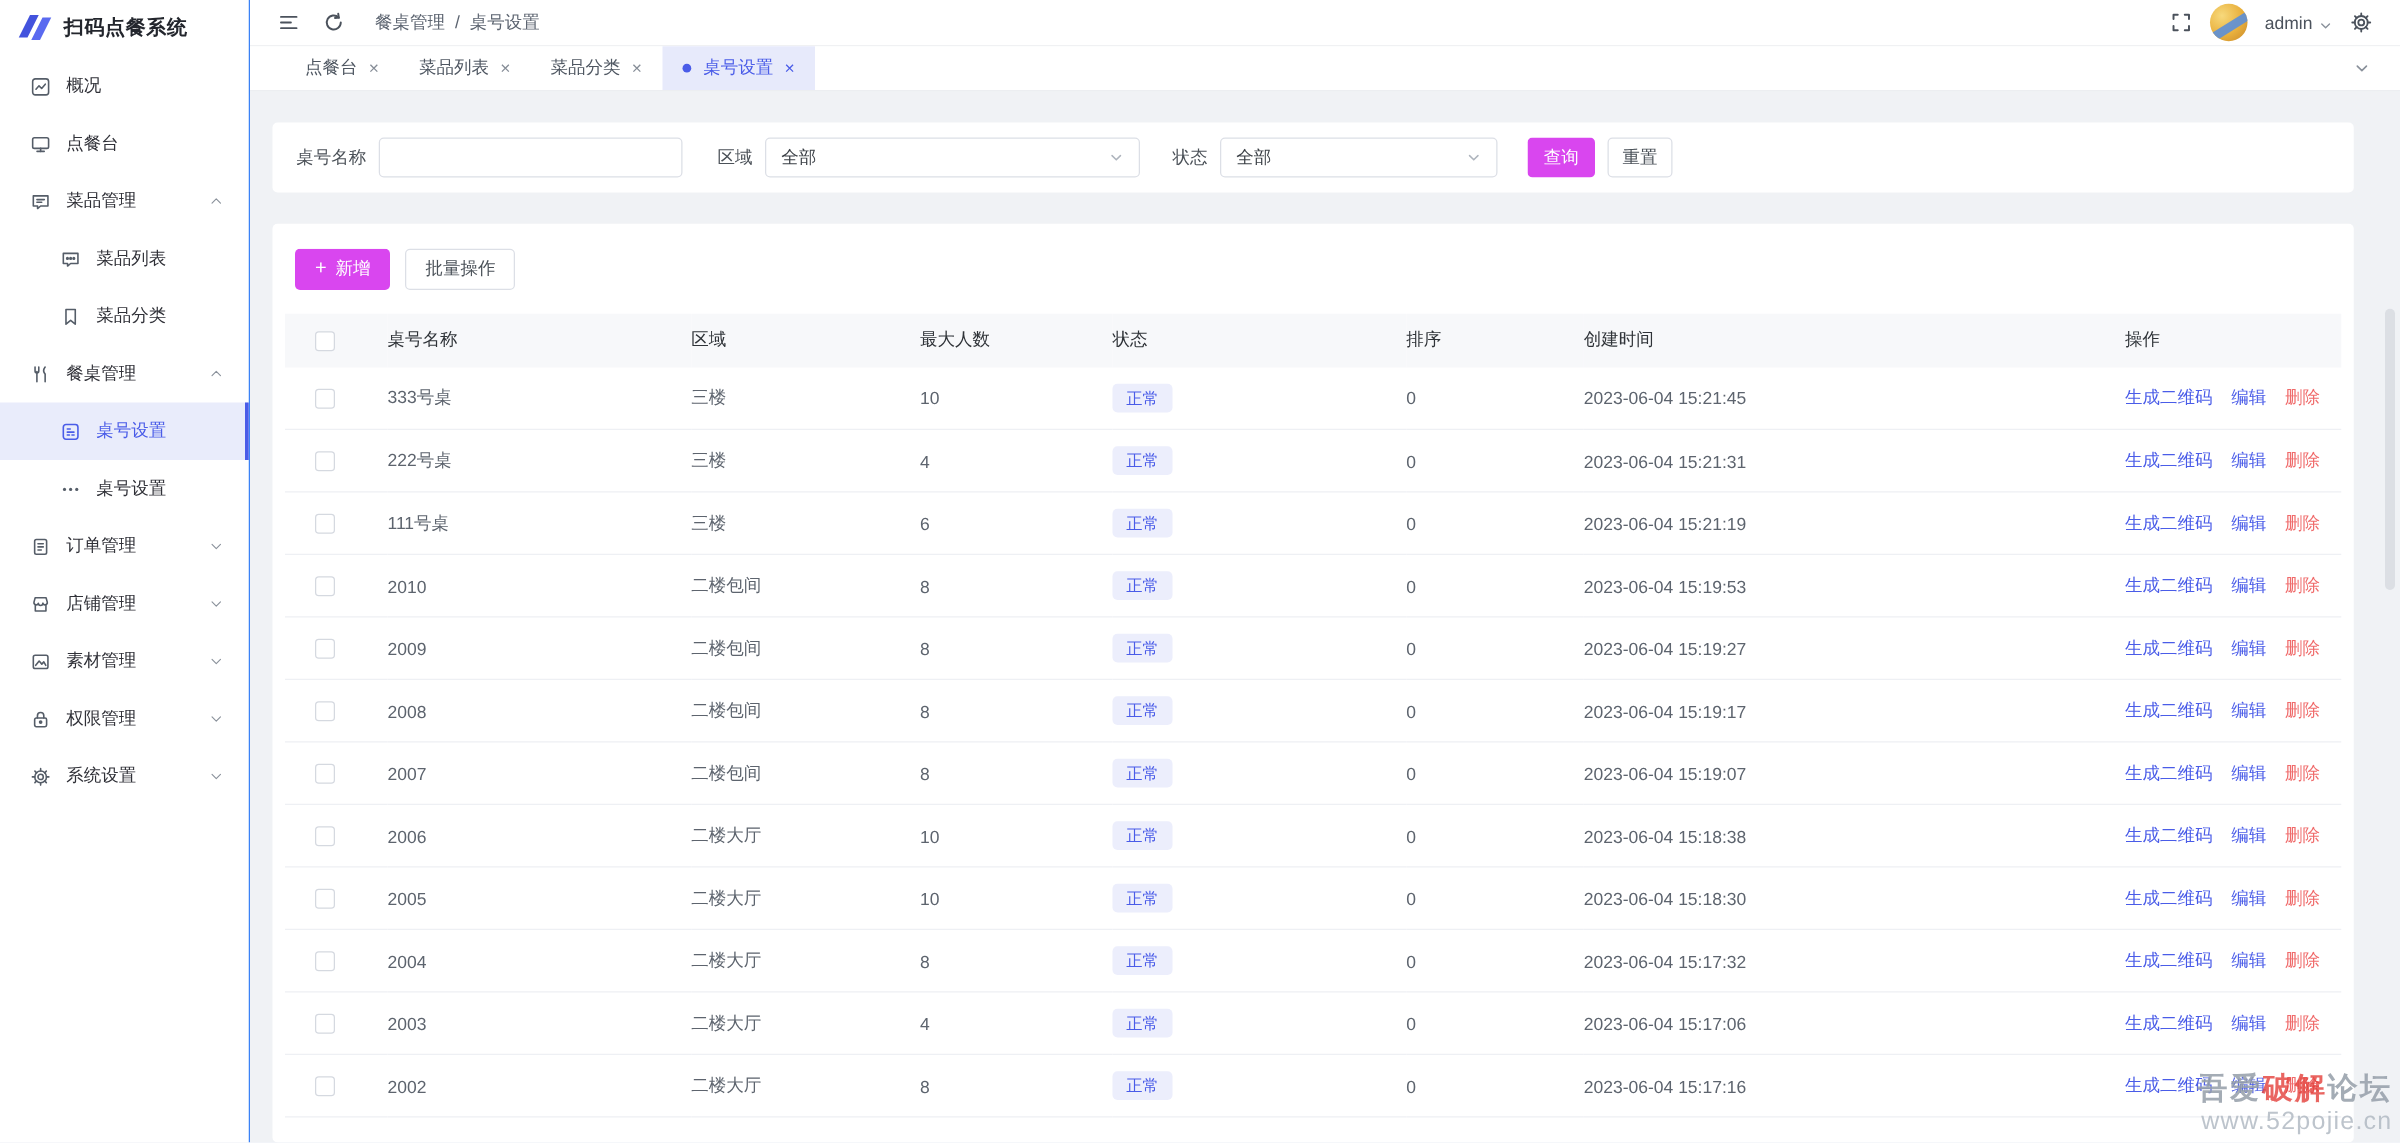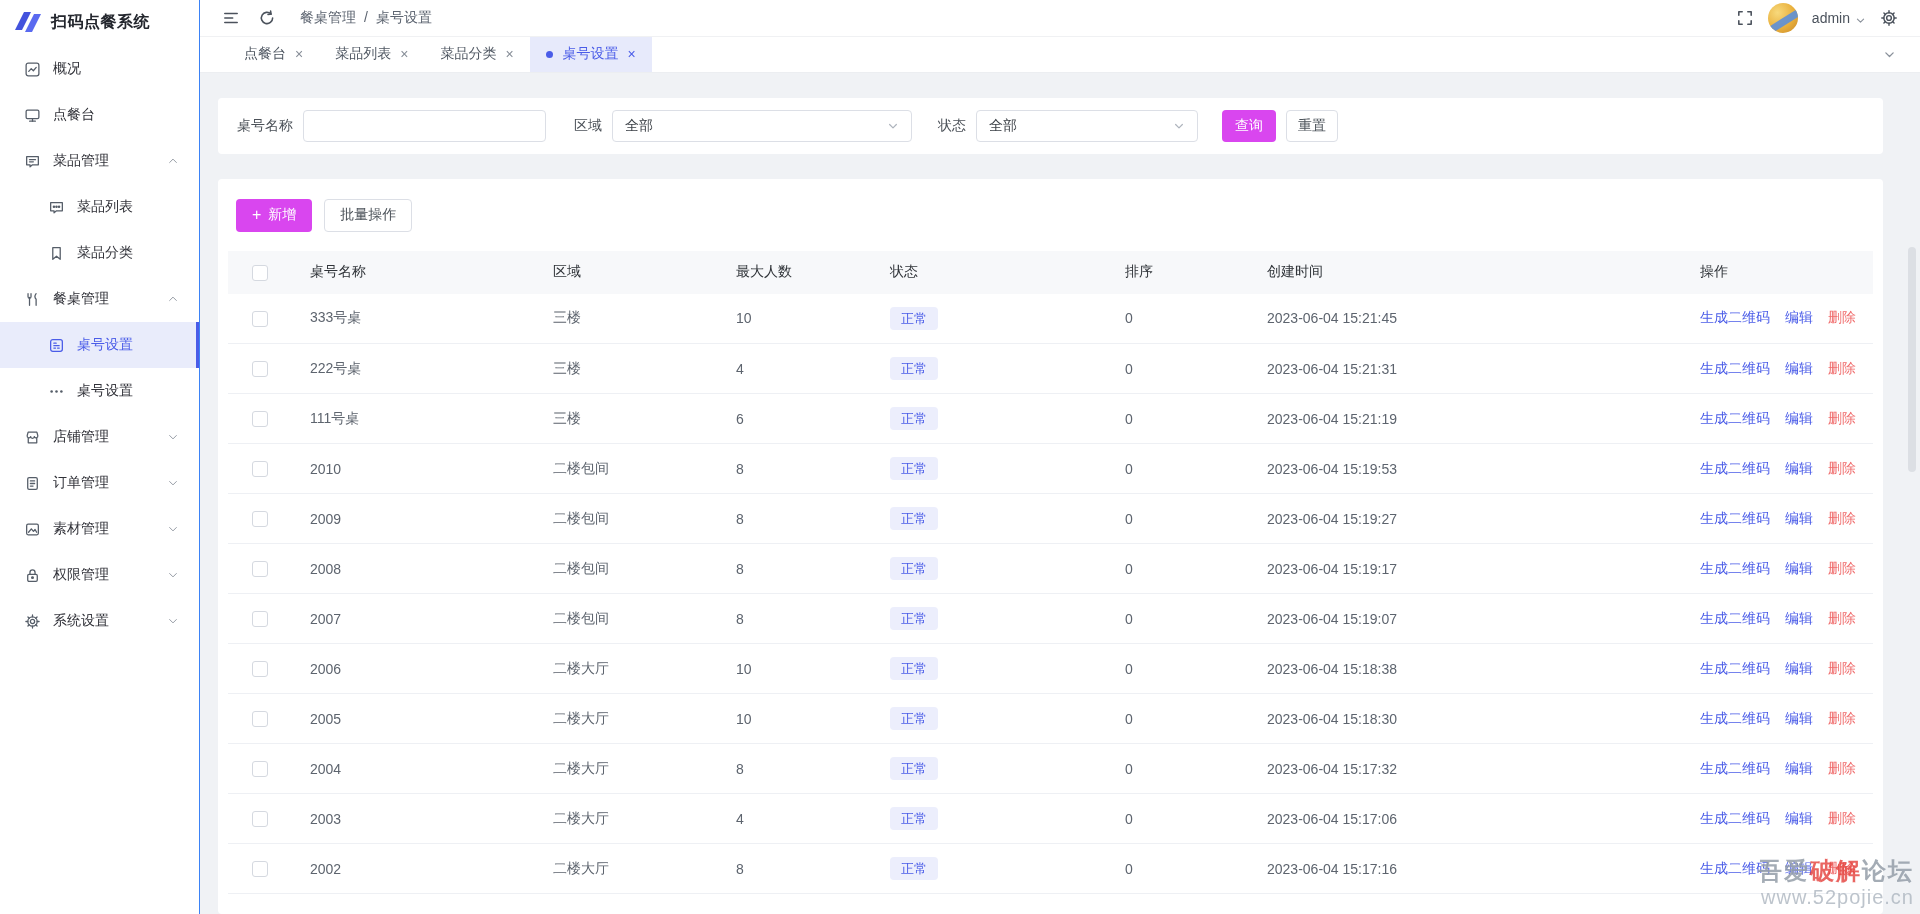--- a/index.html
+++ b/index.html
@@ -195,41 +195,41 @@
             <circle cx="3.4" cy="8" r="1.2" fill="currentColor"></circle>
             <circle cx="8" cy="8" r="1.2" fill="currentColor"></circle>
             <circle cx="12.6" cy="8" r="1.2" fill="currentColor"></circle>
           </svg>
         </span>
         <span class="mi-label">桌号设置</span>
       </div>
       <div class="menu-item">
         <span class="mi-icon">
           <svg viewBox="0 0 16 16" fill="none" stroke="currentColor" stroke-width="1.2" stroke-linecap="round" stroke-linejoin="round">
-            <path d="M3 6.3 3.9 3h8.2L13 6.3a1.7 1.7 0 0 1-3.3.8 1.7 1.7 0 0 1-3.4 0A1.7 1.7 0 0 1 3 6.3z"></path>
-            <path d="M4 8.6v4.4h8V8.6"></path>
-          </svg>
-        </span>
-        <span class="mi-label">店铺管理</span>
-        <span class="mi-chevron">
-          <svg viewBox="0 0 16 16" fill="none" stroke="currentColor" stroke-width="1.2" stroke-linecap="round" stroke-linejoin="round">
-            <polyline points="3.5,6 8,10.5 12.5,6"></polyline>
-          </svg>
-        </span>
-      </div>
-      <div class="menu-item">
-        <span class="mi-icon">
-          <svg viewBox="0 0 16 16" fill="none" stroke="currentColor" stroke-width="1.2" stroke-linecap="round" stroke-linejoin="round">
             <rect x="3.5" y="2.5" width="9" height="11" rx="1.3"></rect>
             <line x1="6" y1="5.6" x2="10" y2="5.6"></line>
             <line x1="6" y1="8" x2="10" y2="8"></line>
             <line x1="6" y1="10.4" x2="8.5" y2="10.4"></line>
           </svg>
         </span>
         <span class="mi-label">订单管理</span>
+        <span class="mi-chevron">
+          <svg viewBox="0 0 16 16" fill="none" stroke="currentColor" stroke-width="1.2" stroke-linecap="round" stroke-linejoin="round">
+            <polyline points="3.5,6 8,10.5 12.5,6"></polyline>
+          </svg>
+        </span>
+      </div>
+      <div class="menu-item">
+        <span class="mi-icon">
+          <svg viewBox="0 0 16 16" fill="none" stroke="currentColor" stroke-width="1.2" stroke-linecap="round" stroke-linejoin="round">
+            <path d="M3 6.3 3.9 3h8.2L13 6.3a1.7 1.7 0 0 1-3.3.8 1.7 1.7 0 0 1-3.4 0A1.7 1.7 0 0 1 3 6.3z"></path>
+            <path d="M4 8.6v4.4h8V8.6"></path>
+          </svg>
+        </span>
+        <span class="mi-label">店铺管理</span>
         <span class="mi-chevron">
           <svg viewBox="0 0 16 16" fill="none" stroke="currentColor" stroke-width="1.2" stroke-linecap="round" stroke-linejoin="round">
             <polyline points="3.5,6 8,10.5 12.5,6"></polyline>
           </svg>
         </span>
       </div>
       <div class="menu-item">
         <span class="mi-icon">
           <svg viewBox="0 0 16 16" fill="none" stroke="currentColor" stroke-width="1.2" stroke-linecap="round" stroke-linejoin="round">
             <rect x="2.5" y="3" width="11" height="10" rx="1.4"></rect>

